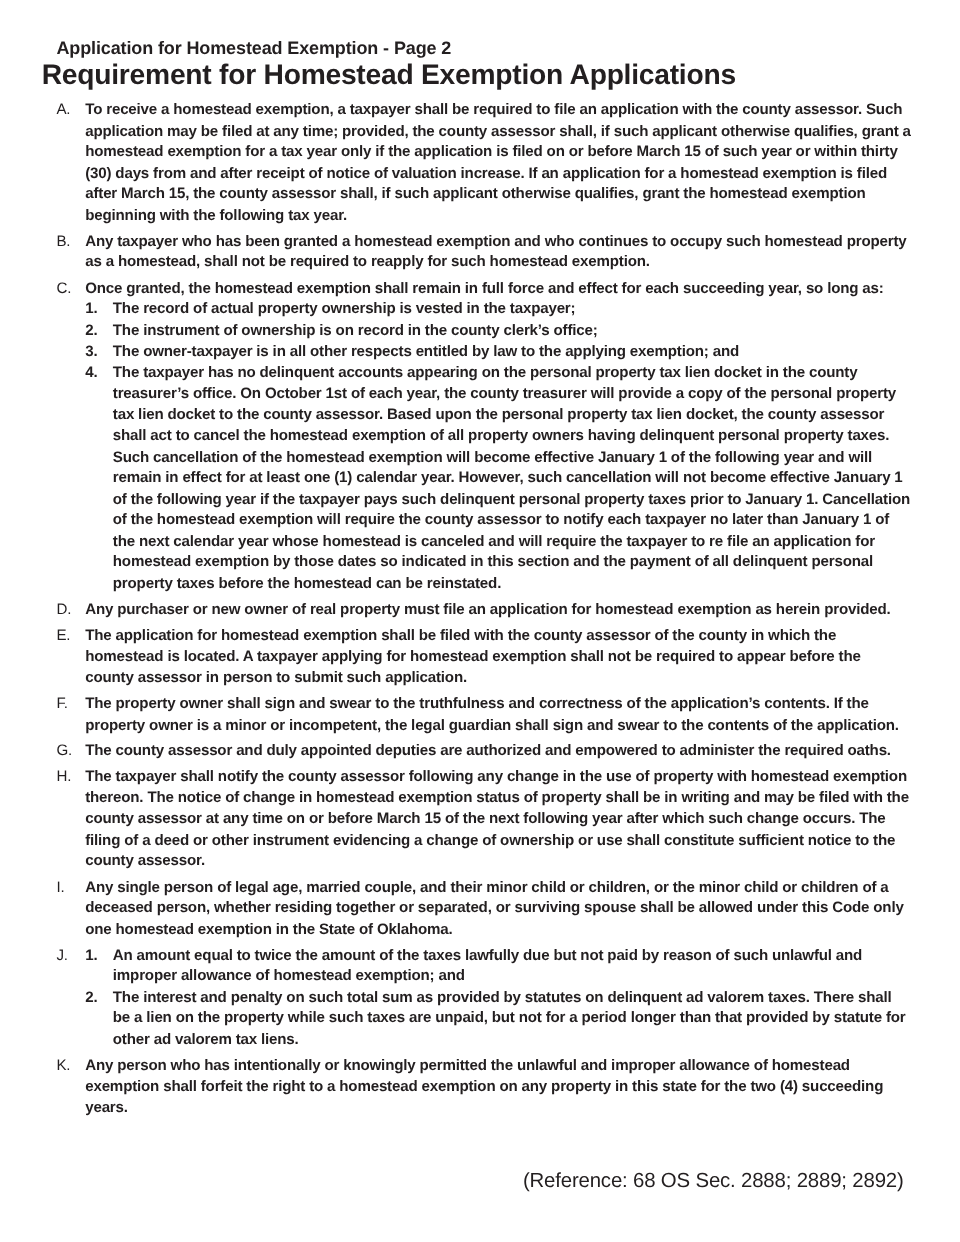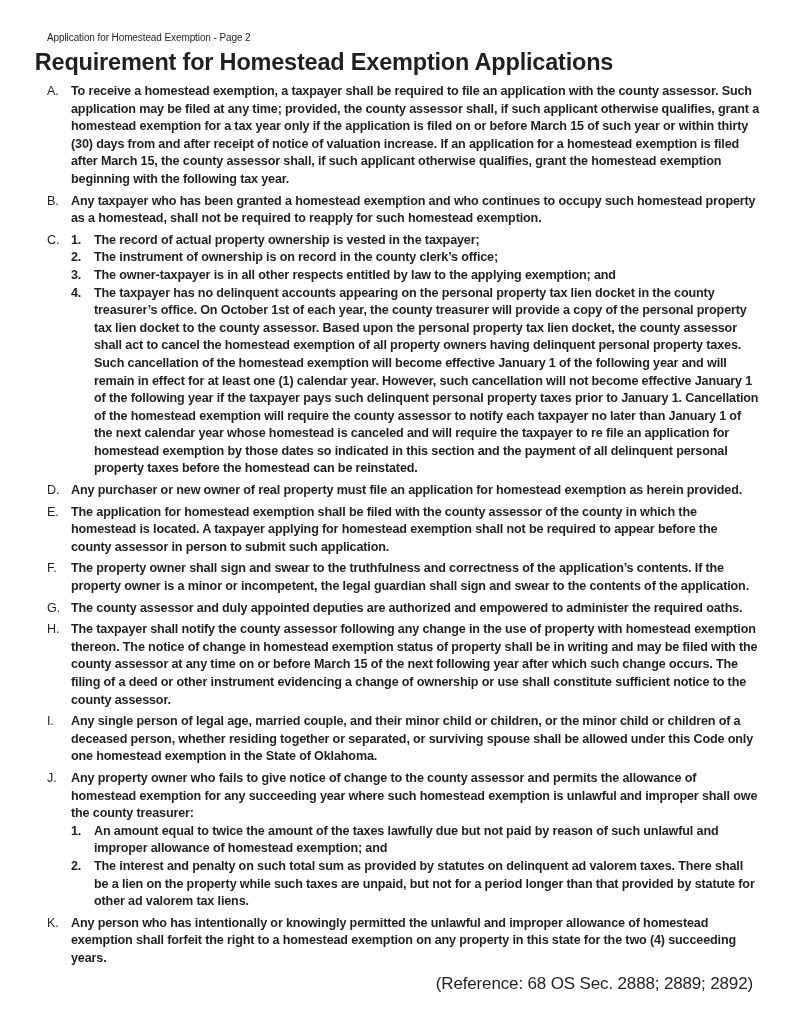--- a/index.html
+++ b/index.html
@@ -2,21 +2,21 @@
 <html><head>
 <meta charset="utf-8">
 <style>
   html, body { margin: 0; padding: 0; background: #ffffff; }
   body {
     width: 800px; height: 1035px; overflow: hidden; position: relative;
     font-family: "Liberation Sans", sans-serif; color: #231f20;
   }
   .page-header {
     position: absolute; left: 47px; top: 32px;
-    font-size: 10px; font-weight: normal; letter-spacing: -0.1px; text-align: right;
+    font-size: 15px; font-weight: bold; letter-spacing: -0.1px; text-align: right;
   }
   .page-title {
     position: absolute; left: 0; width: 648px; top: 49px;
     text-align: center; font-size: 23.5px; font-weight: bold; letter-spacing: -0.2px;
     margin: 0;
   }
   .content {
     position: absolute; left: 47px; top: 83px; width: 712px;
     font-size: 12.6px; line-height: 17.6px; letter-spacing: -0.15px;
   }
@@ -43,20 +43,21 @@
     <span class="letter">A.</span>
     <div class="body">To receive a homestead exemption, a taxpayer shall be required to file an application with the county assessor. Such application may be filed at any time; provided, the county assessor shall, if such applicant otherwise qualifies, grant a homestead exemption for a tax year only if the application is filed on or before March 15 of such year or within thirty (30) days from and after receipt of notice of valuation increase. If an application for a homestead exemption is filed after March 15, the county assessor shall, if such applicant otherwise qualifies, grant the homestead exemption beginning with the following tax year.</div>
   </div>
   <div class="item">
     <span class="letter">B.</span>
     <div class="body">Any taxpayer who has been granted a homestead exemption and who continues to occupy such homestead property as a homestead, shall not be required to reapply for such homestead exemption.</div>
   </div>
   <div class="item">
     <span class="letter">C.</span>
     <div class="body">
+      <div>Once granted, the homestead exemption shall remain in full force and effect for each succeeding year, so long as:</div>
       <div class="sublist">
         <div class="sub">
           <span class="num">1.</span>
           <span class="body">The record of actual property ownership is vested in the taxpayer;</span>
         </div>
         <div class="sub">
           <span class="num">2.</span>
           <span class="body">The instrument of ownership is on record in the county clerk’s office;</span>
         </div>
         <div class="sub">
@@ -90,21 +91,20 @@
     <span class="letter">H.</span>
     <div class="body">The taxpayer shall notify the county assessor following any change in the use of property with homestead exemption thereon. The notice of change in homestead exemption status of property shall be in writing and may be filed with the county assessor at any time on or before March 15 of the next following year after which such change occurs. The filing of a deed or other instrument evidencing a change of ownership or use shall constitute sufficient notice to the county assessor.</div>
   </div>
   <div class="item">
     <span class="letter">I.</span>
     <div class="body">Any single person of legal age, married couple, and their minor child or children, or the minor child or children of a deceased person, whether residing together or separated, or surviving spouse shall be allowed under this Code only one homestead exemption in the State of Oklahoma.</div>
   </div>
   <div class="item">
     <span class="letter">J.</span>
     <div class="body">
-      <div>Any property owner who fails to give notice of change to the county assessor and permits the allowance of homestead exemption for any succeeding year where such homestead exemption is unlawful and improper shall owe the county treasurer:</div>
       <div class="sublist">
         <div class="sub">
           <span class="num">1.</span>
           <span class="body">An amount equal to twice the amount of the taxes lawfully due but not paid by reason of such unlawful and improper allowance of homestead exemption;  and</span>
         </div>
         <div class="sub">
           <span class="num">2.</span>
           <span class="body">The interest and penalty on such total sum as provided by statutes on delinquent ad valorem taxes. There shall be a lien on the property while such taxes are unpaid, but not for a period longer than that provided by statute for other ad valorem tax liens.</span>
         </div>
       </div>

